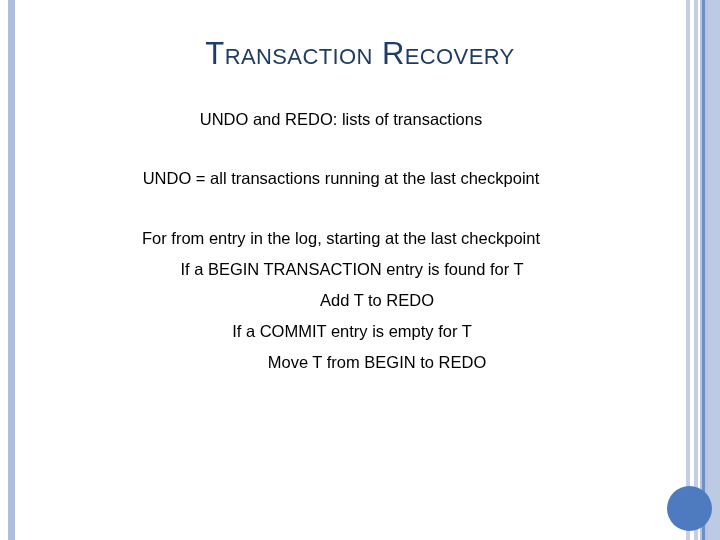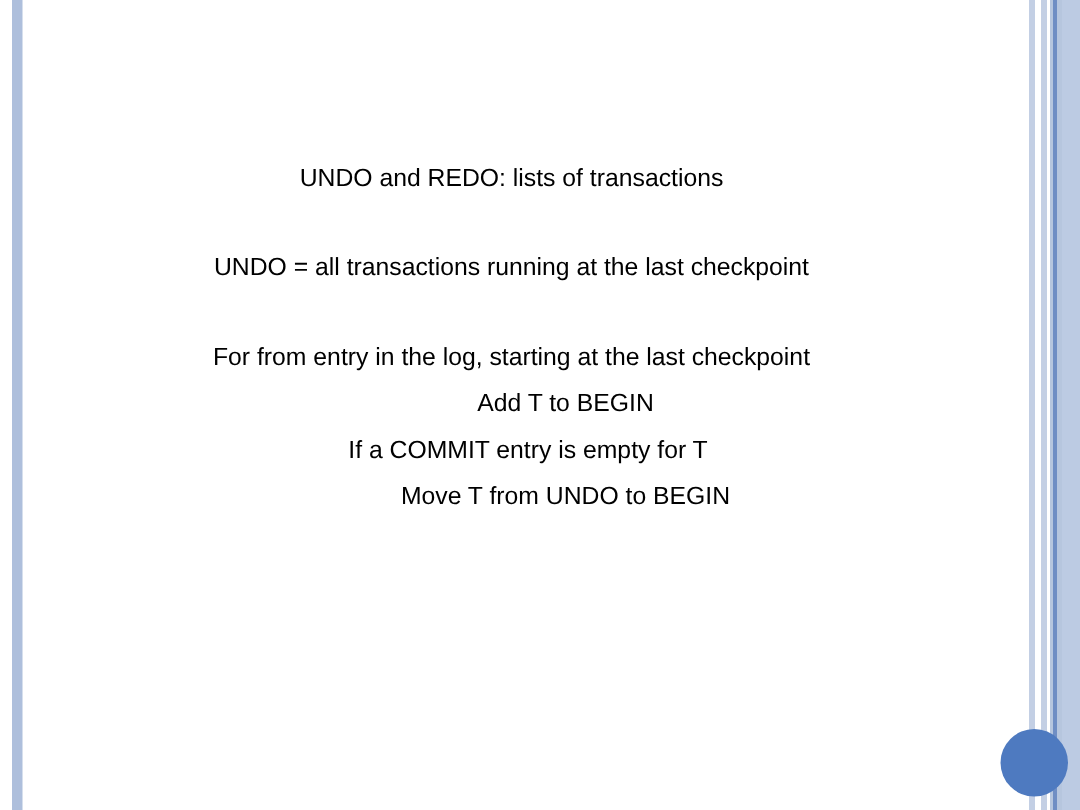--- a/index.html
+++ b/index.html
@@ -94,35 +94,37 @@
 
   <div class="stripe stripe-left-main"></div>
 
   <div class="stripe stripe-r1"></div>
   <div class="stripe stripe-r2"></div>
   <div class="stripe stripe-r3"></div>
   <div class="stripe stripe-r4"></div>
   <div class="stripe stripe-r5"></div>
   <div class="stripe stripe-r6"></div>
 
+  <div class="slide-title">Transaction Recovery</div>
 
   <div class="body-area">
 
     <div class="para para-gap-1">
       <p class="line ind-0">UNDO and REDO: lists of transactions</p>
     </div>
 
     <div class="para para-gap-2">
       <p class="line ind-0">UNDO = all transactions running at the last checkpoint</p>
     </div>
 
     <div class="para">
       <p class="line ind-0">For from entry in the log, starting at the last checkpoint</p>
-      <p class="line ind-2">Add T to BEGIN</p>
+      <p class="line ind-1">If a BEGIN TRANSACTION entry is found for T</p>
+      <p class="line ind-2">Add T to REDO</p>
       <p class="line ind-1">If a COMMIT entry is empty for T</p>
-      <p class="line ind-2">Move T from UNDO to BEGIN</p>
+      <p class="line ind-2">Move T from BEGIN to REDO</p>
     </div>
 
   </div>
 
   <div class="corner-ellipse"></div>
 
 </div>
 
 </body></html>

